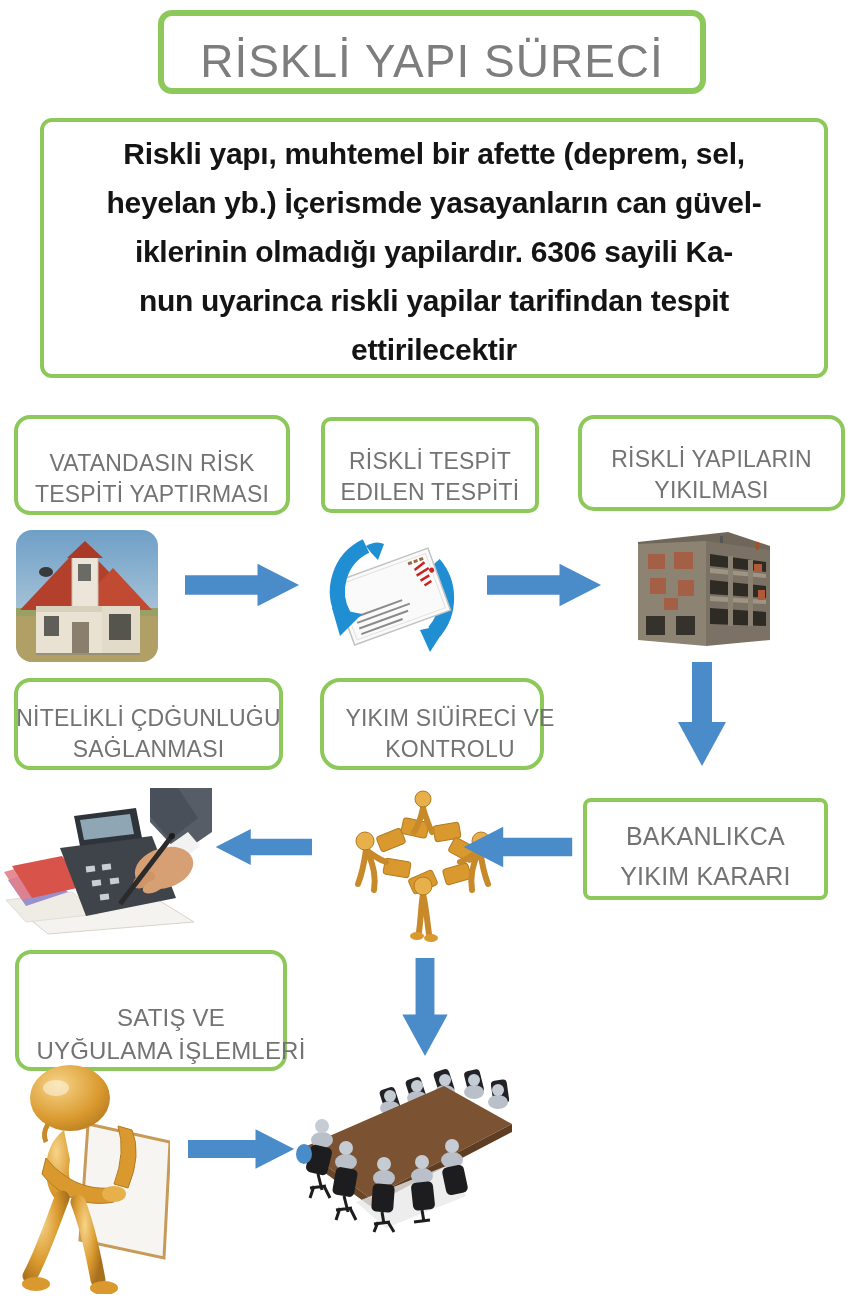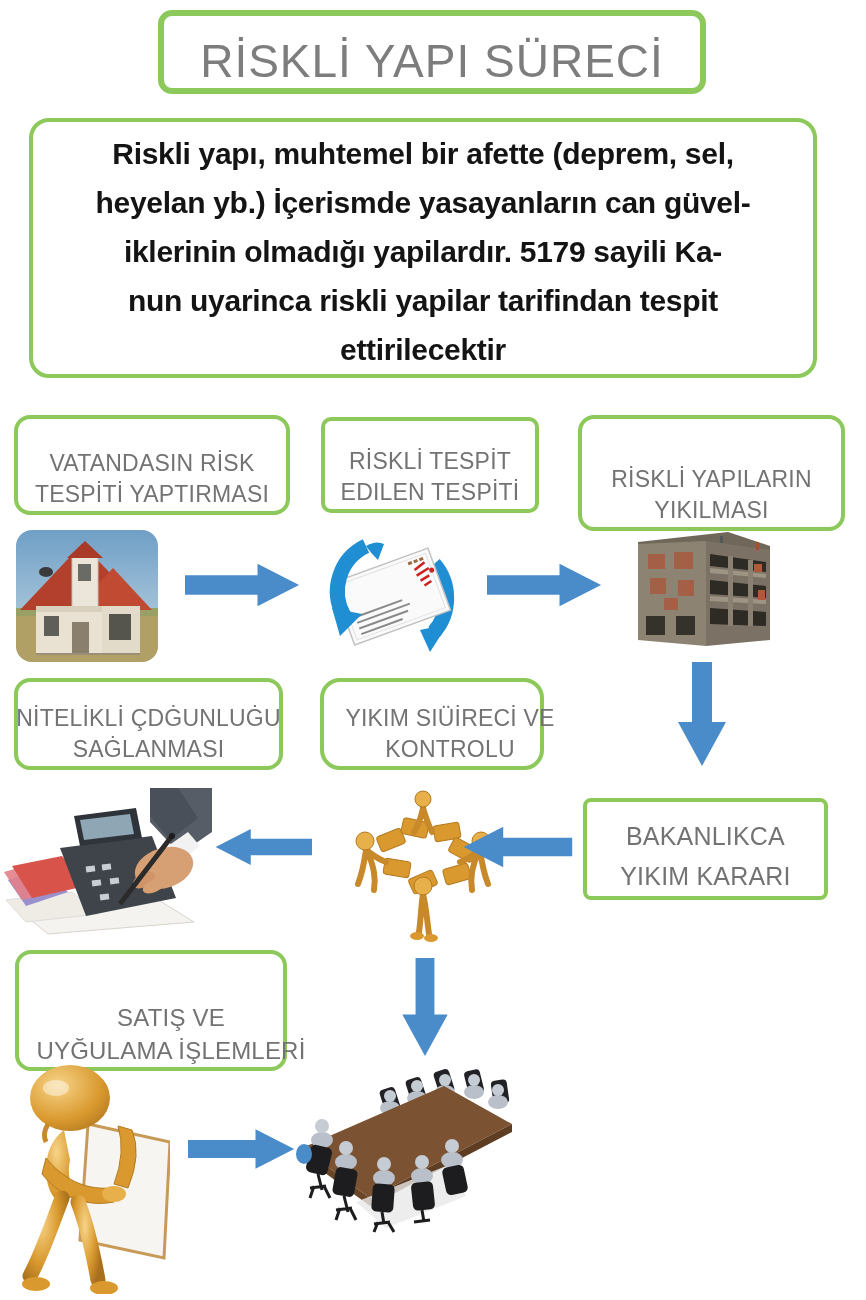--- a/index.html
+++ b/index.html
@@ -5,27 +5,27 @@
   html,body{margin:0;padding:0;background:#fff;}
   #canvas{position:relative;width:866px;height:1300px;background:#ffffff;
           font-family:"Liberation Sans", sans-serif;overflow:hidden;
           --accent-green:#8cc85a; --arrow-blue:#4a8bc9;}
   .abs{position:absolute;}
   .gbox{background:#fff;border:4px solid var(--accent-green);border-radius:16px;
         display:flex;flex-direction:column;justify-content:flex-end;align-items:center;
         text-align:center;box-sizing:border-box;}
   #title-box{left:158px;top:10px;width:548px;height:84px;border-width:6px;border-radius:14px;}
   #title-box .t{font-size:46px;color:#7d7d7d;letter-spacing:1px;white-space:nowrap;}
-  #intro-box{left:29px;top:118px;width:788px;height:260px;border-radius:20px;}
+  #intro-box{left:40px;top:118px;width:788px;height:260px;border-radius:12px;}
   .intro-line{font-size:30px;font-weight:bold;color:#141414;line-height:49px;
               letter-spacing:-0.3px;white-space:nowrap;}
   .step{font-size:23px;color:#737373;line-height:1.38;letter-spacing:.2px;white-space:nowrap;}
   #step1{left:14px;top:415px;width:276px;height:100px;}
   #step2{left:321px;top:417px;width:218px;height:96px;border-radius:10px;}
-  #step3{left:578px;top:415px;width:267px;height:116px;}
+  #step3{left:578px;top:415px;width:267px;height:96px;}
   #step4{left:14px;top:678px;width:269px;height:92px;}
   #step5{left:320px;top:678px;width:224px;height:92px;border-radius:20px;padding-left:36px;}
   #step6{left:583px;top:798px;width:245px;height:102px;border-radius:8px;}
   #step6 .step{font-size:25px;line-height:1.6;}
   #step7{left:15px;top:950px;width:272px;height:121px;padding-left:40px;}
   #step7 .step{font-size:24px;}
   .arrow{color:var(--arrow-blue);}
   .arrow svg{display:block;width:100%;height:100%;}
   #house-img{left:16px;top:530px;width:142px;height:132px;border-radius:16px;overflow:hidden;}
   #letter-img{left:322px;top:528px;width:136px;height:136px;}
@@ -41,21 +41,21 @@
 
 <div id="canvas" style="--accent-green: #8cc85a; --arrow-blue: #4a8bc9;">
 
   <div id="title-box" class="abs gbox">
     <div class="t">RİSKLİ YAPI SÜRECİ</div>
   </div>
 
   <div id="intro-box" class="abs gbox">
     <div class="intro-line">Riskli yapı, muhtemel bir afette (deprem, sel,</div>
     <div class="intro-line">heyelan yb.) İçerismde yasayanların can güvel-</div>
-    <div class="intro-line">iklerinin olmadığı yapilardır. 5179 sayili Ka-</div>
+    <div class="intro-line">iklerinin olmadığı yapilardır. 6306 sayili Ka-</div>
     <div class="intro-line">nun uyarinca riskli yapilar tarifindan tespit</div>
     <div class="intro-line">ettirilecektir</div>
   </div>
 
   <div id="step1" class="abs gbox">
     <div class="step">VATANDASIN RİSK</div>
     <div class="step">TESPİTİ YAPTIRMASI</div>
   </div>
   <div id="step2" class="abs gbox">
     <div class="step">RİSKLİ TESPİT</div>

